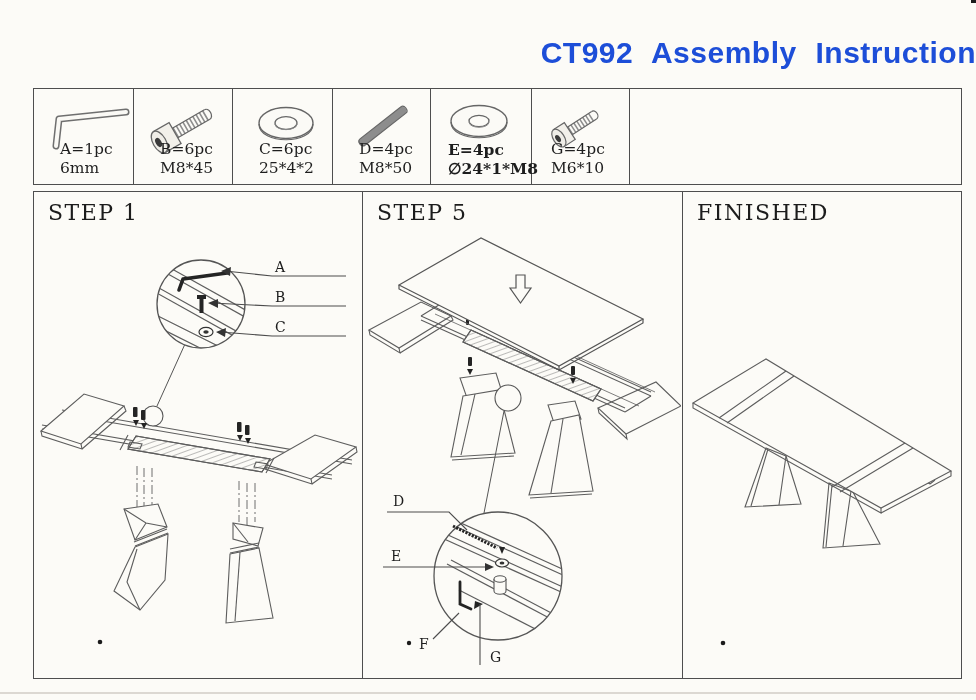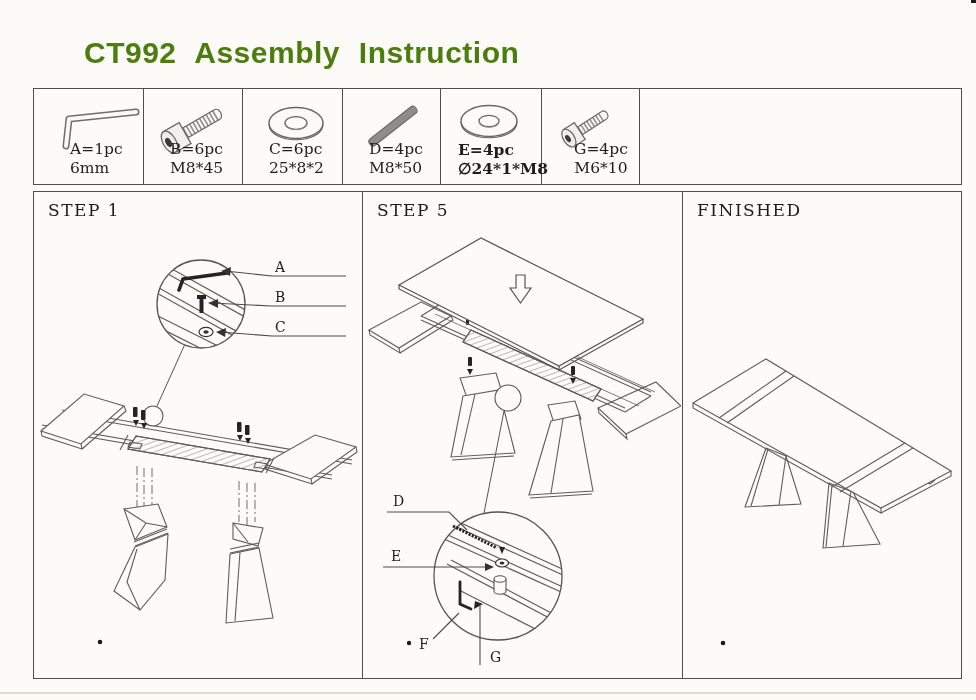--- a/index.html
+++ b/index.html
@@ -1,33 +1,33 @@
 <!DOCTYPE html>
 <html><head>
 <meta charset="utf-8">
 <style>
   html,body{margin:0;padding:0;background:#e9e7e2;}
   .page{position:relative;width:976px;height:700px;background:#fcfbf7;overflow:hidden;
         font-family:"DejaVu Serif",serif;color:#222;}
   .title{position:absolute;top:36px;left:0;width:100%;box-sizing:border-box;padding-left:84px;
-         text-align:left;font-family:"Liberation Sans",sans-serif;font-weight:bold;
-         font-size:30px;letter-spacing:.5px;word-spacing:10px;color:#4d7c0f;}
+         text-align:right;font-family:"Liberation Sans",sans-serif;font-weight:bold;
+         font-size:30px;letter-spacing:.5px;word-spacing:10px;color:#1d4ed8;}
   .parts{position:absolute;left:33px;top:88px;width:929px;height:97px;display:flex;
-         border:1.6px solid #4e4e4e;box-sizing:border-box;padding-left:10px;}
+         border:1.6px solid #4e4e4e;box-sizing:border-box;}
   .cell{position:relative;flex:0 0 auto;border-right:1.4px solid #4e4e4e;box-sizing:border-box;}
   .cell:last-child{border-right:none;flex:1 1 auto;}
   .cell svg{position:absolute;left:0;top:0;}
   .ptext{position:absolute;left:26px;top:51px;font-size:15.5px;line-height:19px;white-space:nowrap;color:#1e1e1e;}
   .cell.cE .ptext{left:17px;font-weight:bold;}
-  .cell.cG .ptext{left:32px;text-align:center;}
+  .cell.cG .ptext{left:19px;}
   .main{position:absolute;left:33px;top:191px;width:929px;height:488px;display:flex;
         border:1.6px solid #4e4e4e;box-sizing:border-box;}
   .panel{position:relative;height:100%;border-right:1.4px solid #4e4e4e;box-sizing:border-box;}
   .p1{width:329px;}.p2{width:320px;}.p3{flex:1;border-right:none;text-align:center;}
-  .step-label{position:absolute;top:8px;left:14px;font-size:17px;letter-spacing:1.5px;color:#1c1c1c;z-index:2;}
+  .step-label{position:absolute;top:8px;left:14px;font-size:22px;letter-spacing:1.5px;color:#1c1c1c;z-index:2;}
   .panel svg{position:absolute;left:0;top:0;}
   .bottom-shadow{position:absolute;left:0;top:692px;width:100%;height:2px;background:#dcd8d2;}
   .scan-mark{position:absolute;left:971px;top:0;width:5px;height:3px;background:#1c1c1c;}
 </style>
 </head>
 <body>
 
 <div class="page">
 
   <div class="title">CT992 Assembly Instruction</div>
@@ -64,21 +64,21 @@
 
     <div class="cell" style="width:100px">
       <svg width="100" height="95">
         <ellipse cx="53" cy="34" rx="27" ry="15.5" fill="#fbfaf6" stroke="#666" stroke-width="1.4"></ellipse>
         <path d="M26,35 c0,21 54,21 54,0" stroke="#666" stroke-width="1.2" fill="none"></path>
         <ellipse cx="53" cy="34" rx="11" ry="6.3" fill="#fcfbf7" stroke="#666" stroke-width="1.3"></ellipse>
         <path d="M42,35 c0,7.5 22,7.5 22,0" stroke="#888" stroke-width="1" fill="none"></path>
       </svg>
       <div class="ptext">
         <div>C=6pc</div>
-        <div>25*8*2</div>
+        <div>25*4*2</div>
       </div>
     </div>
 
     <div class="cell" style="width:98px">
       <svg width="98" height="95">
         <g transform="rotate(-38 50 37)">
           <path d="M24,37 L76,37" stroke="#8d8d8d" stroke-width="8" stroke-dasharray="1.5 2" stroke-linecap="round"></path>
           <path d="M24,33 L76,33 M24,41 L76,41" stroke="#666" stroke-width="1.2"></path>
           <path d="M24,33 a3,4 0 0 0 0,8 M76,33 a3,4 0 0 1 0,8" stroke="#666" stroke-width="1.2" fill="none"></path>
         </g>

